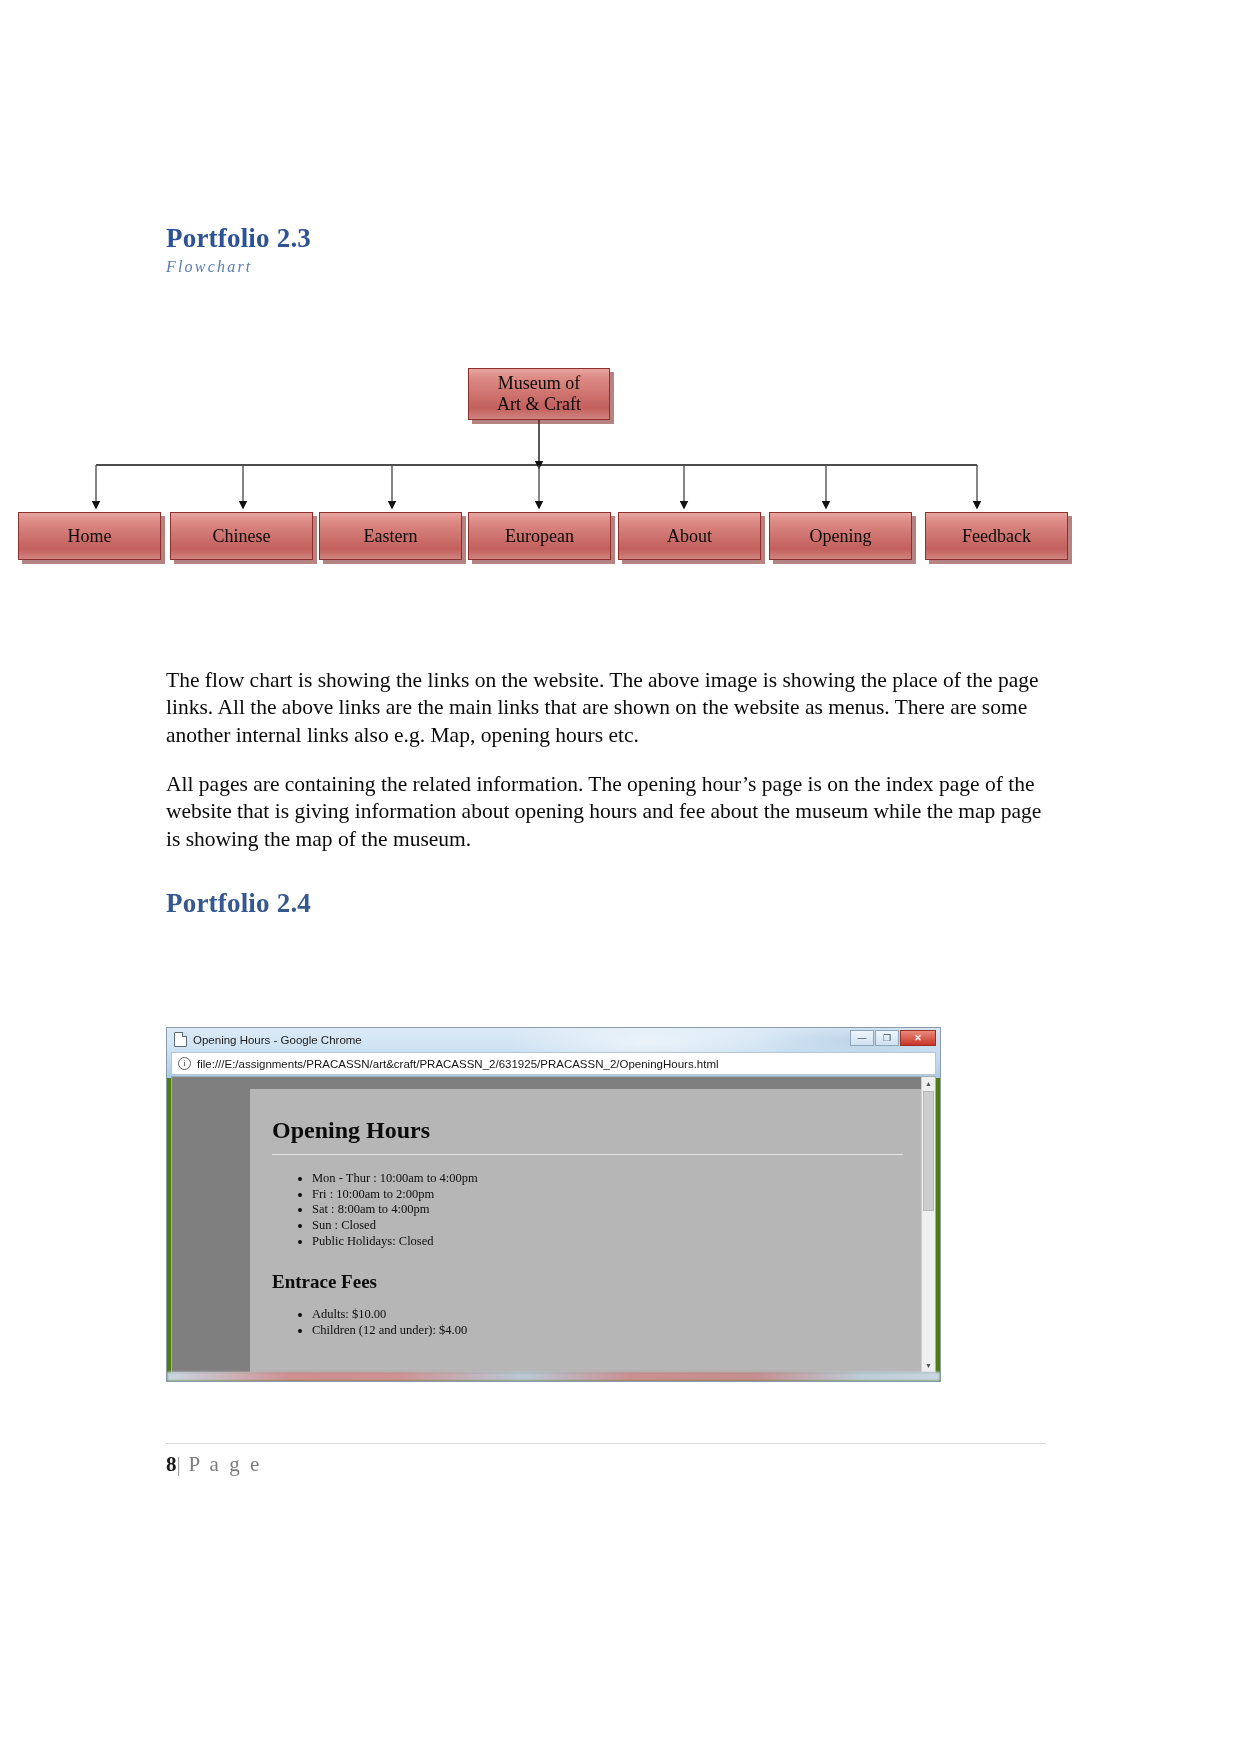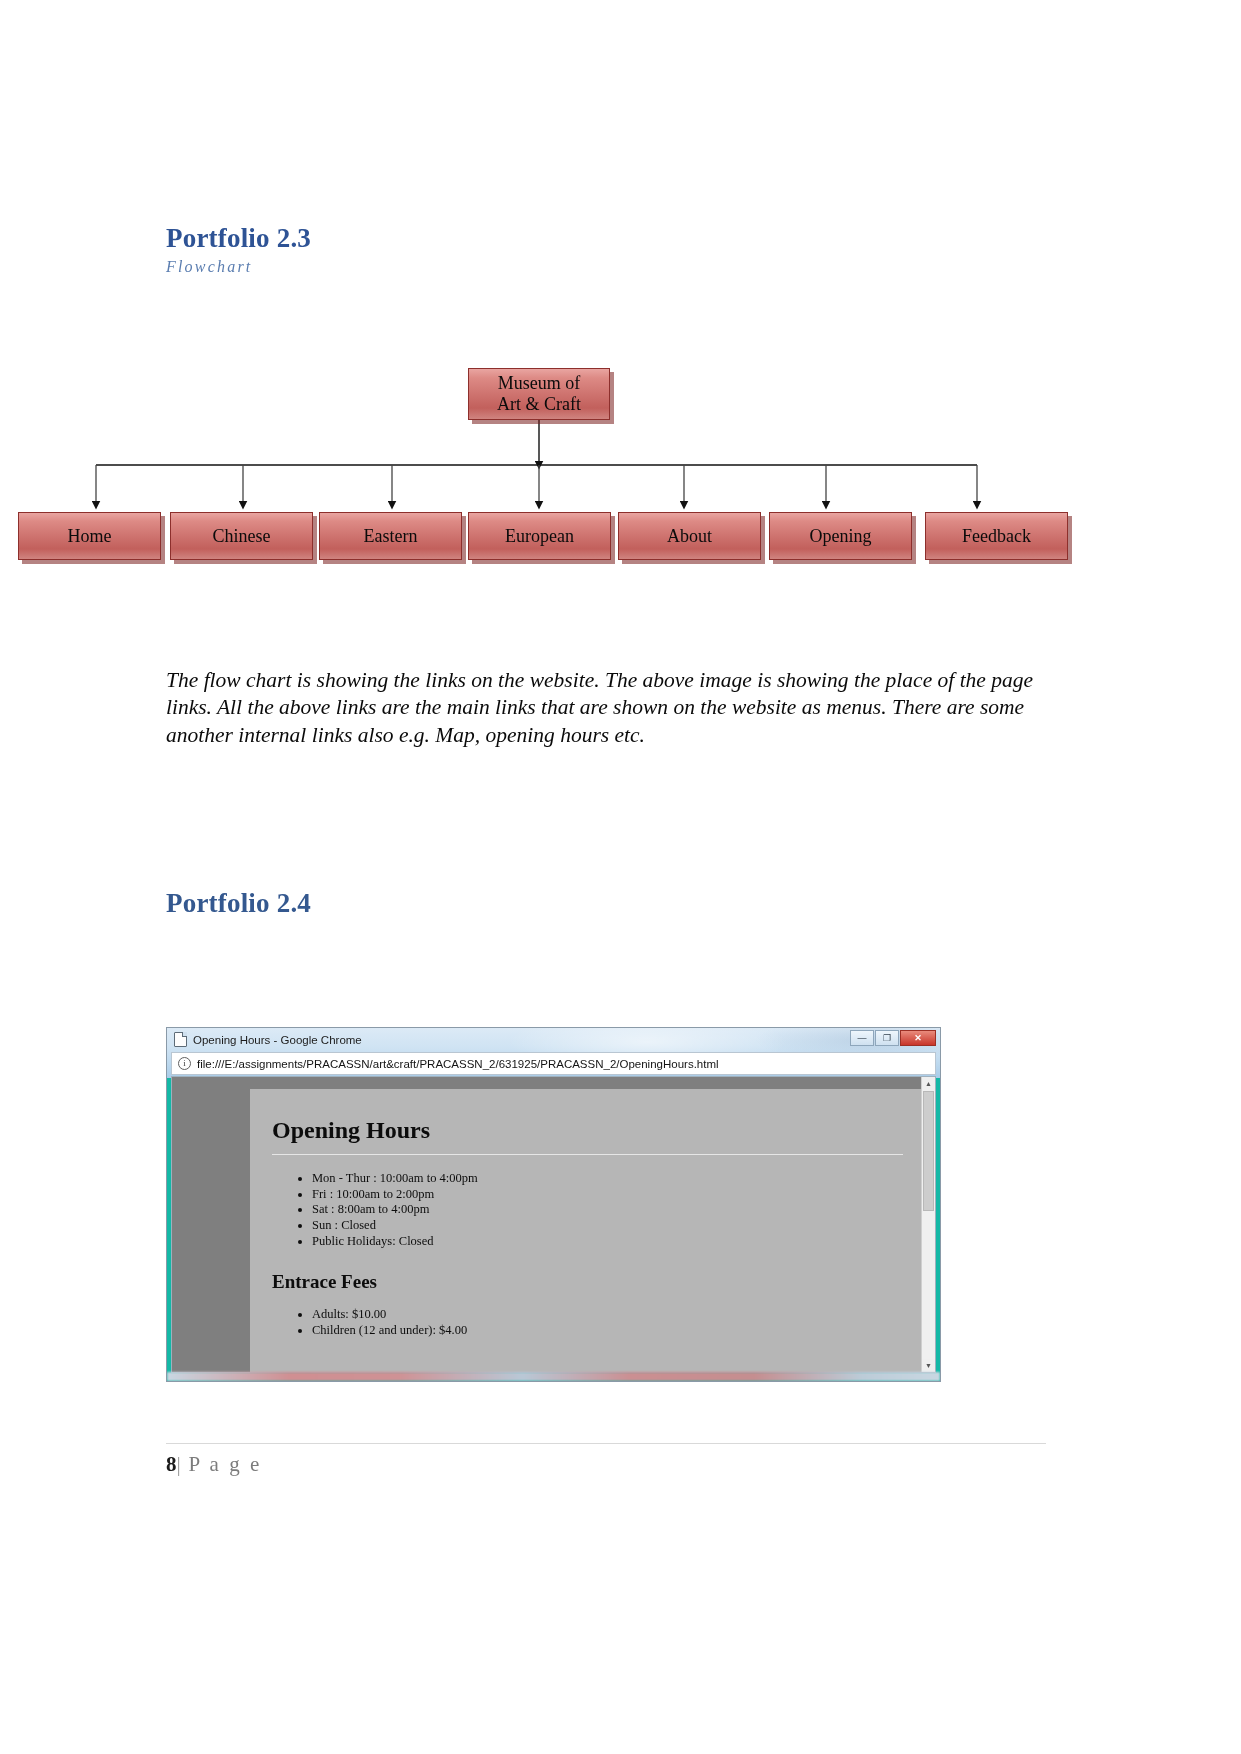--- a/index.html
+++ b/index.html
@@ -92,34 +92,33 @@
   
   .para {
     position: absolute;
     left: 166px;
     width: 880px;
     font-family: "Liberation Serif", serif;
     font-size: 21.5px;
     line-height: 1.29;
     color: #0a0a0a;
     text-align: left;
-    font-style: italic;
   }
   #para-1 { top: 645px; }
   #para-2 { top: 749px; }
   #para-3 { top: 926px; width: 790px; }
 
   
   .shot {
     position: absolute;
     left: 166px;
     top: 1027px;
     width: 775px;
     height: 355px;
-    background: #14b8a6;
+    background: #4d7c0f;
     border: 1px solid #8a9aa8;
     box-sizing: border-box;
     overflow: hidden;
   }
   .shot-chrome-bg {
     position: absolute;
     left: 0; top: 0; right: 0;
     height: 50px;
     background: linear-gradient(to bottom, #dceaf6 0%, #cfe3f3 40%, #bcd8ee 72%, #a9cce8 100%);
   }
@@ -409,20 +408,21 @@
     <div class="fc-box fc-leaf" style="left:769px">
         <span>Opening</span>
       </div>
     <div class="fc-box fc-leaf" style="left:925px">
         <span>Feedback</span>
       </div>
   </div>
 
   <p class="para" id="para-1">The flow chart is showing the links on the website. The above image is showing the place of the page links. All the above links are the main links that are shown on the website as menus. There are some another internal links also e.g. Map, opening hours etc.</p>
 
+  <p class="para" id="para-2">All pages are containing the related information. The opening hour’s page is on the index page of the website that is giving information about opening hours and fee about the museum while the map page is showing the map of the museum.</p>
 
   <h1 class="h1 blueish" id="h-portfolio-24">Portfolio 2.4</h1>
 
 
   <div class="shot">
     <div class="shot-chrome-bg"></div>
     <div class="shot-bg-blur"></div>
 
     <div class="titlebar">
       <span class="tab-doc-icon"></span>

